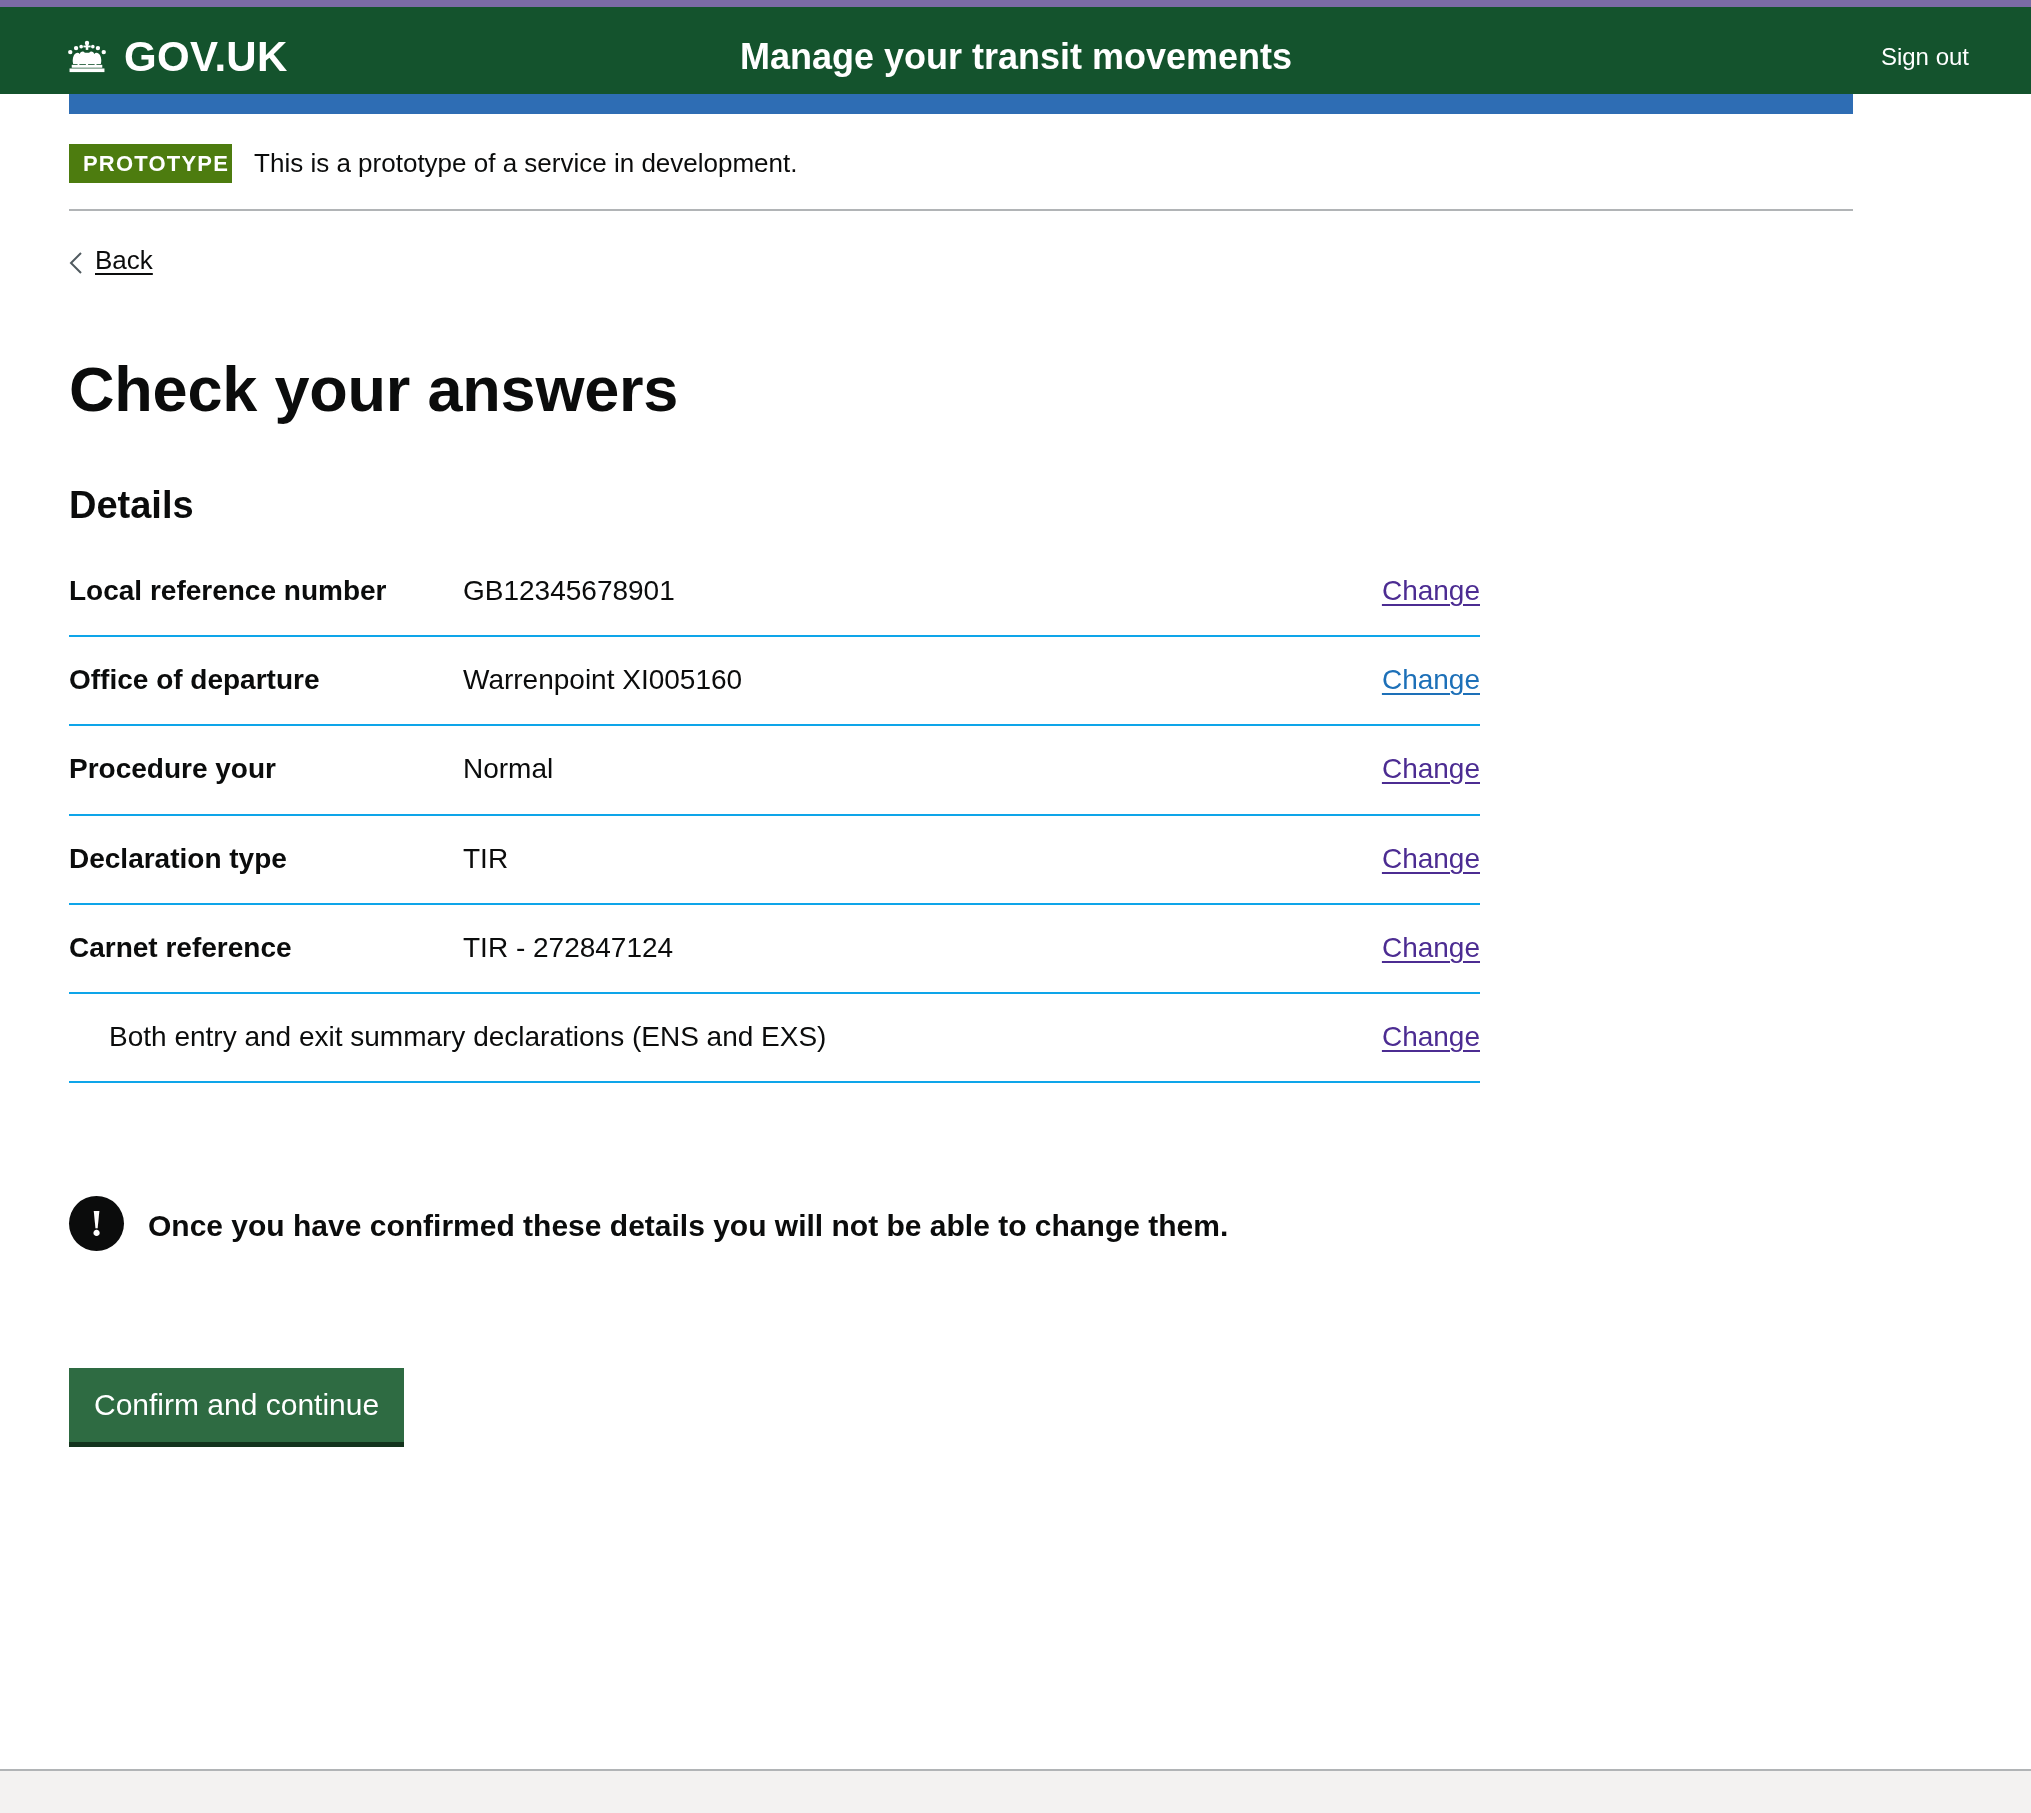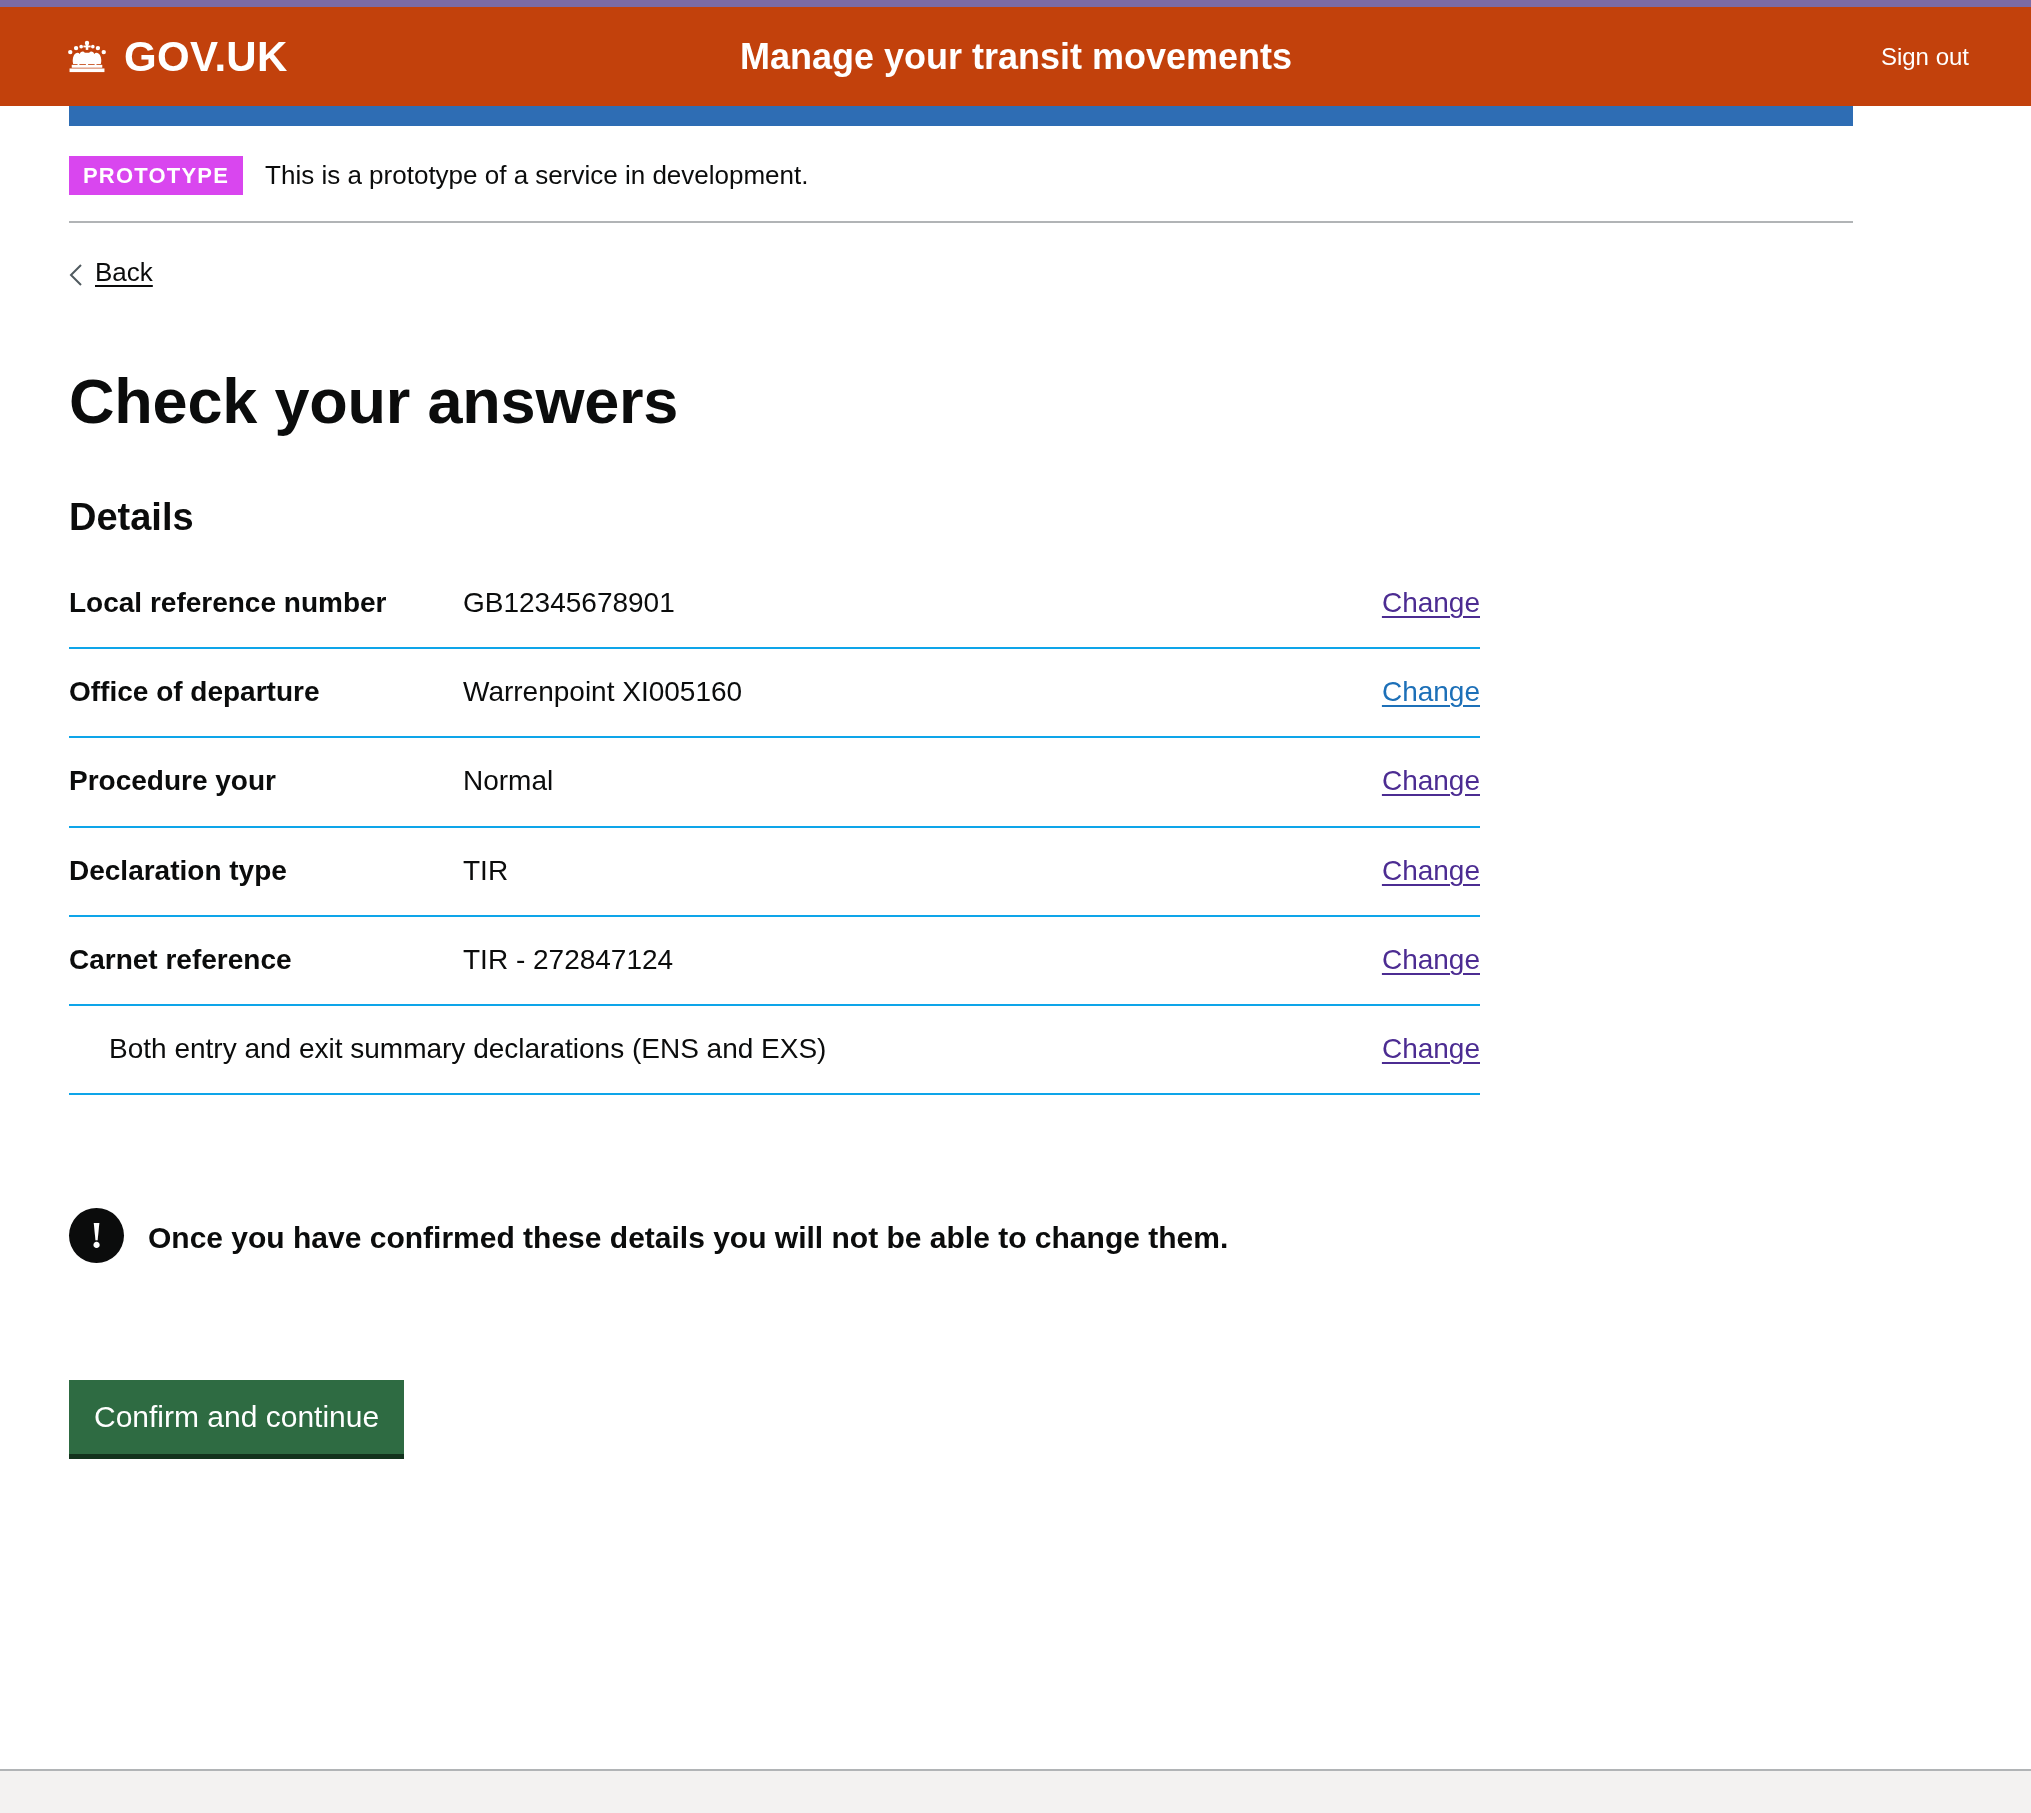--- a/index.html
+++ b/index.html
@@ -19,22 +19,22 @@
 
   
   .top-accent {
     height: 7px;
     background: #7b6ba6;
     width: 100%;
   }
 
   
   .govuk-header {
-    background: #c2410c;
-    height: 99px;
+    background: #14532d;
+    height: 87px;
     position: relative;
     width: 100%;
   }
   .header-inner {
     width: 2032px;
     height: 99px;
     position: relative;
   }
   .header-logo {
     position: absolute;
@@ -99,26 +99,26 @@
 
   
   .phase-banner {
     border-bottom: 2px solid #b1b4b6;
     padding: 30px 0 26px 0;
     display: flex;
     align-items: center;
     gap: 22px;
   }
   .phase-tag {
-    background: #d946ef;
+    background: #4d7c0f;
     color: #ffffff;
     font-size: 22px;
     font-weight: bold;
     letter-spacing: 1.2px;
-    padding: 9px 14px 8px 14px;
+    padding: 9px 3px 8px 14px;
     text-transform: uppercase;
     display: inline-block;
     line-height: 1;
   }
   .phase-text {
     font-size: 26px;
     color: #0b0c0c;
     line-height: 1.3;
   }
 

